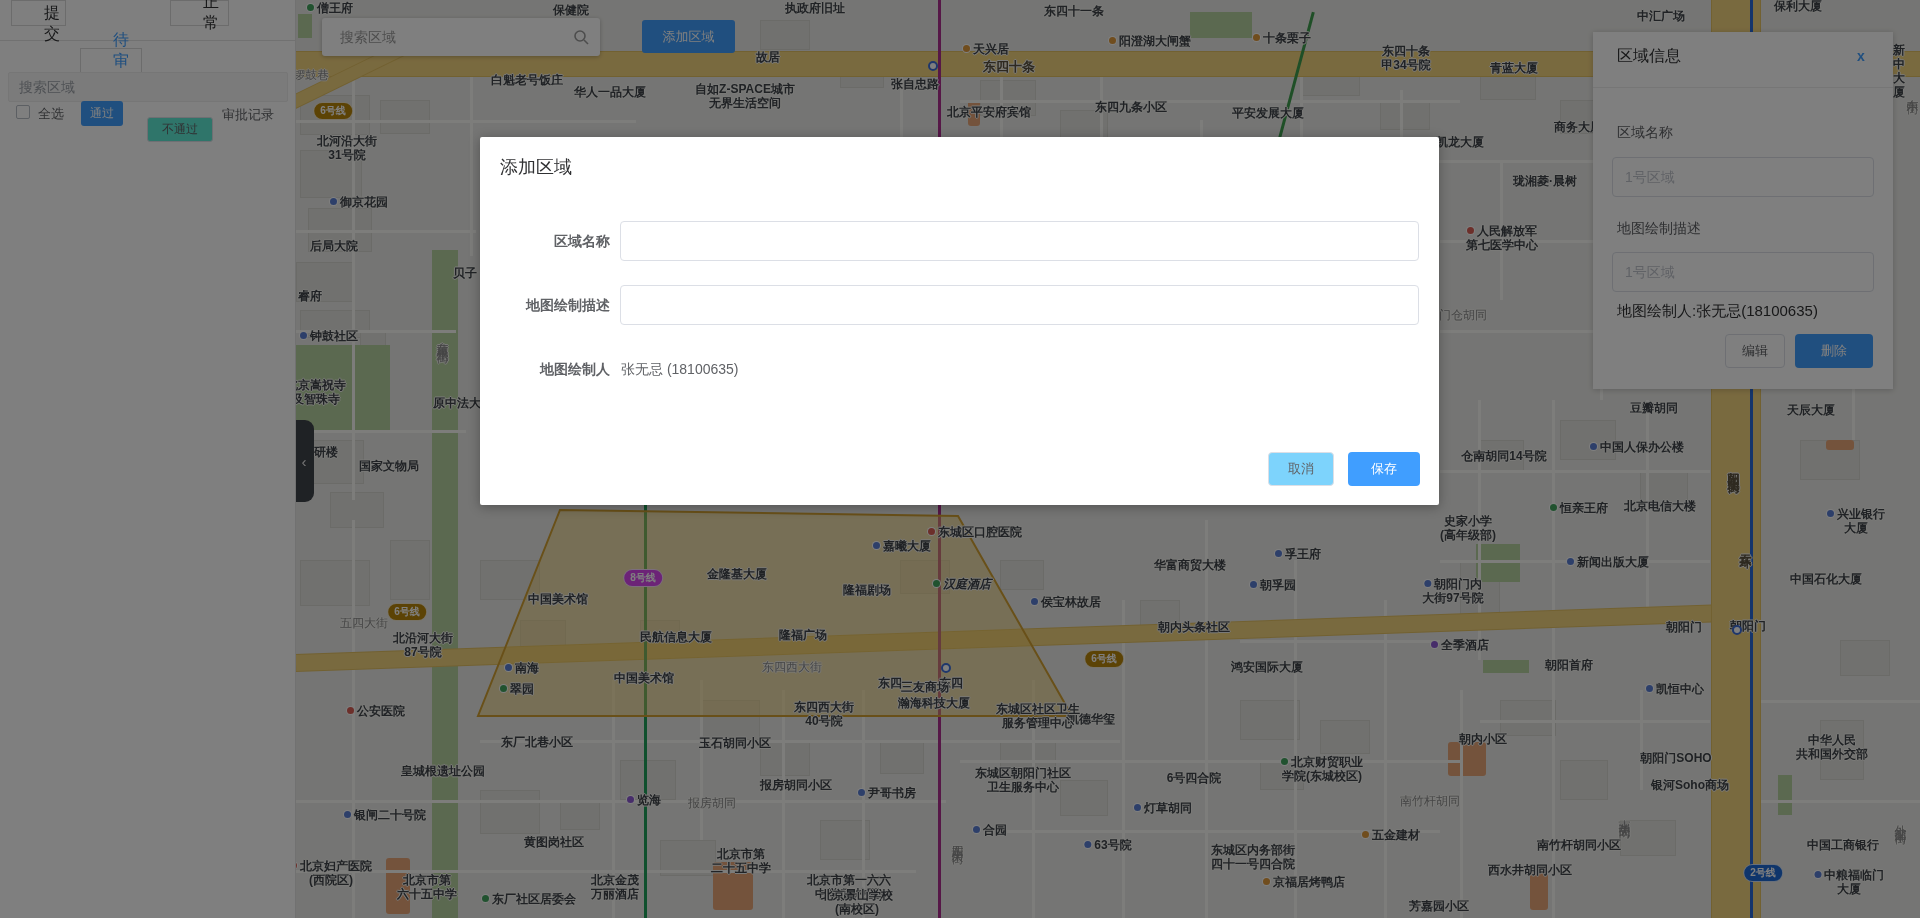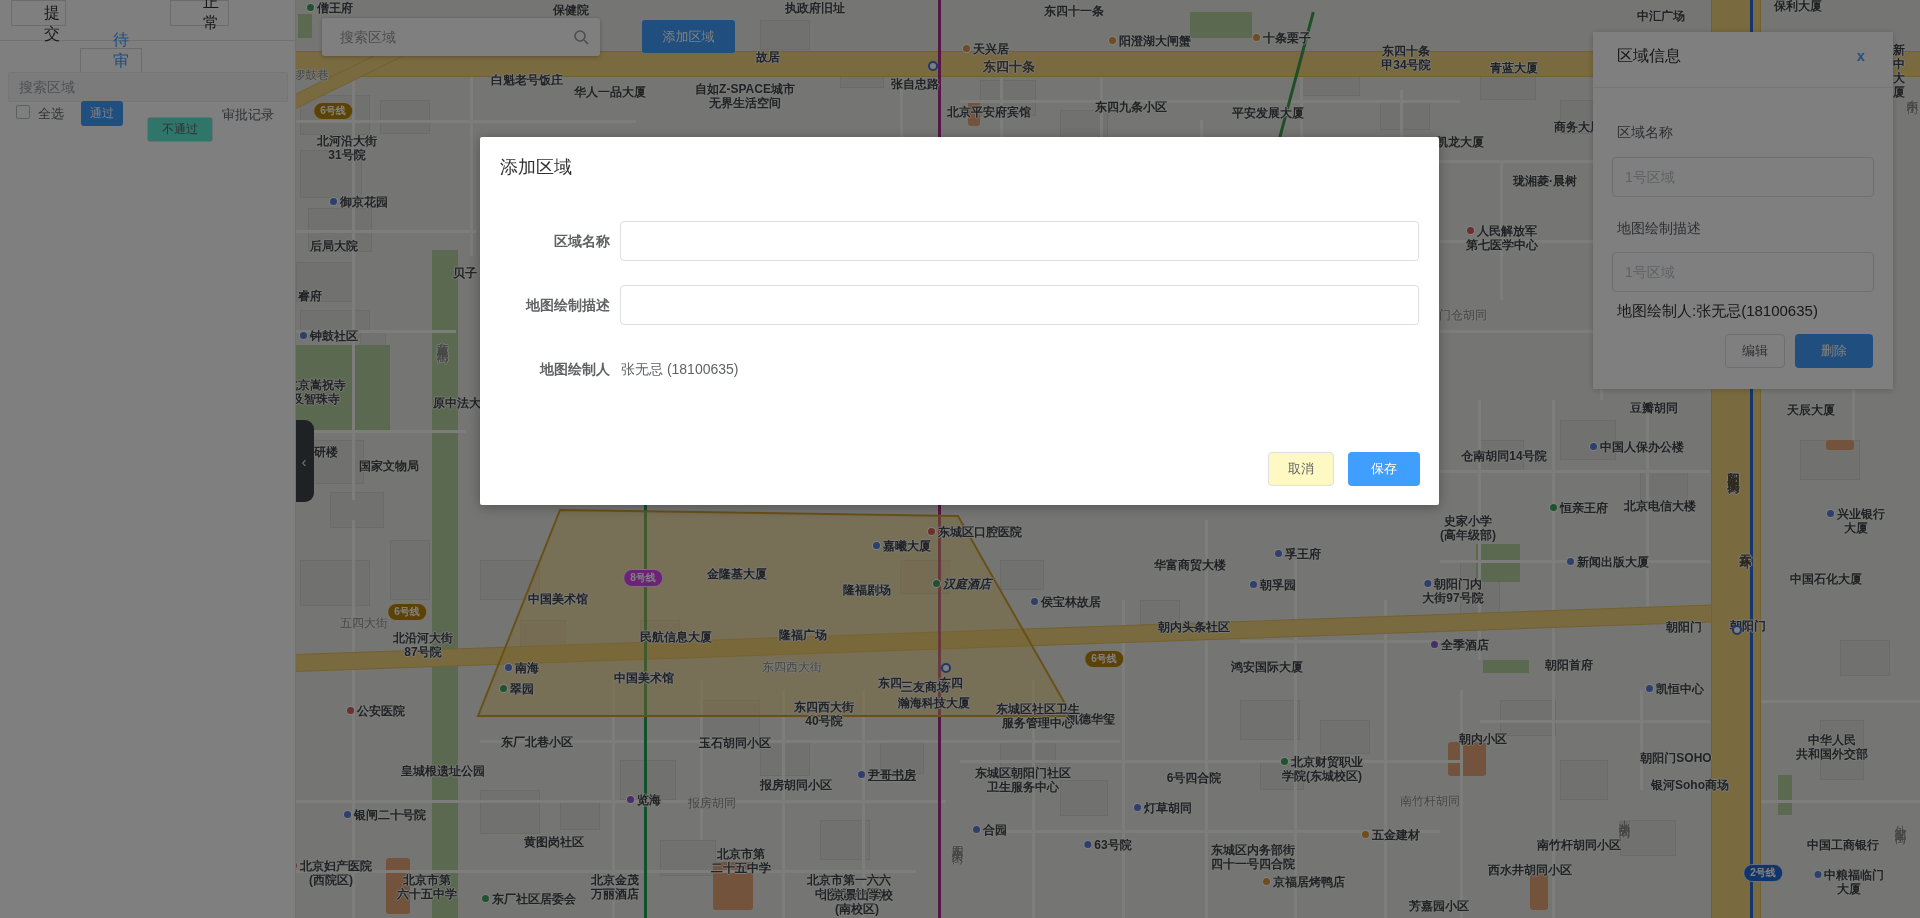--- a/index.html
+++ b/index.html
@@ -71,21 +71,21 @@
   .btn-del{position:absolute;left:202px;top:302px;width:78px;height:34px;background:#409eff;border:none;border-radius:4px;color:#fff;font-size:13px;cursor:pointer;}
   
   .overlay{position:absolute;inset:0;background:rgba(0,0,0,.5);z-index:50;}
   .modal{position:absolute;left:480px;top:137px;width:959px;height:368px;background:#fff;border-radius:2px;
          box-shadow:0 2px 12px rgba(0,0,0,.3);z-index:100;}
   .modal-title{position:absolute;left:20px;top:18px;font-size:18px;color:#303133;}
   .m-row-label{position:absolute;width:130px;text-align:right;font-size:14px;font-weight:bold;color:#606266;}
   .m-input{position:absolute;left:140px;width:799px;height:40px;}
   .m-input input{width:100%;height:100%;border:1px solid #dcdfe6;border-radius:4px;padding:0 14px;font-size:14px;color:#333;outline:none;}
   .m-drawer-value{position:absolute;left:141px;top:224px;font-size:14px;color:#606266;}
-  .btn-cancel{position:absolute;left:788px;top:315px;width:66px;height:34px;background:#fef9c3;border:1px solid #dcdfe6;border-radius:4px;color:#606266;font-size:13px;cursor:pointer;}
+  .btn-cancel{position:absolute;left:788px;top:315px;width:66px;height:34px;background:#7dd3fc;border:1px solid #dcdfe6;border-radius:4px;color:#606266;font-size:13px;cursor:pointer;}
   .btn-save{position:absolute;left:868px;top:315px;width:72px;height:34px;background:#409eff;border:none;border-radius:4px;color:#fff;font-size:13px;cursor:pointer;}
 </style>
 </head>
 <body>
 
 <div class="screen">
 
   <div class="map">
     <div id="map-geo">
         <div class="geo bld" style="left: 300px; top: 95px; width: 70px; height: 40px;"></div>
@@ -280,21 +280,21 @@
         <div class="mlab " style="left: 1091px; top: 719px;">凯德华玺</div>
         <div class="mlab " style="left: 925px; top: 687px;">三友商场</div>
         <div class="mlab " style="left: 934px; top: 703px;">瀚海科技大厦</div>
         <div class="mlab " style="left: 1038px; top: 716px;">东城区社区卫生
 服务管理中心</div>
         <div class="mlab " style="left: 376px; top: 711px;"><span class="dot" style="background: rgb(217, 95, 84);"></span>公安医院</div>
         <div class="mlab " style="left: 517px; top: 689px;"><span class="dot" style="background: rgb(67, 164, 95);"></span>翠园</div>
         <div class="mlab " style="left: 644px; top: 678px;">中国美术馆</div>
         <div class="mlab " style="left: 537px; top: 742px;">东厂北巷小区</div>
         <div class="mlab " style="left: 735px; top: 743px;">玉石胡同小区</div>
-        <div class="mlab " style="left: 887px; top: 775px; text-decoration: underline;"><span class="dot" style="background: rgb(91, 127, 212);"></span>尹哥书房</div>
+        <div class="mlab " style="left: 887px; top: 793px;"><span class="dot" style="background: rgb(91, 127, 212);"></span>尹哥书房</div>
         <div class="mlab " style="left: 443px; top: 771px;">皇城根遗址公园</div>
         <div class="mlab " style="left: 796px; top: 785px;">报房胡同小区</div>
         <div class="mlab " style="left: 385px; top: 815px;"><span class="dot" style="background: rgb(91, 127, 212);"></span>银闸二十号院</div>
         <div class="mlab " style="left: 644px; top: 800px;"><span class="dot" style="background: rgb(142, 91, 212);"></span>览海</div>
         <div class="mlab street" style="left: 712px; top: 803px;">报房胡同</div>
         <div class="mlab " style="left: 554px; top: 842px;">黄图岗社区</div>
         <div class="mlab vstreet" style="left: 957px; top: 840px;">东四南大街</div>
         <div class="mlab " style="left: 427px; top: 887px;">北京市第
 六十五中学</div>
         <div class="mlab " style="left: 615px; top: 887px;">北京金茂

